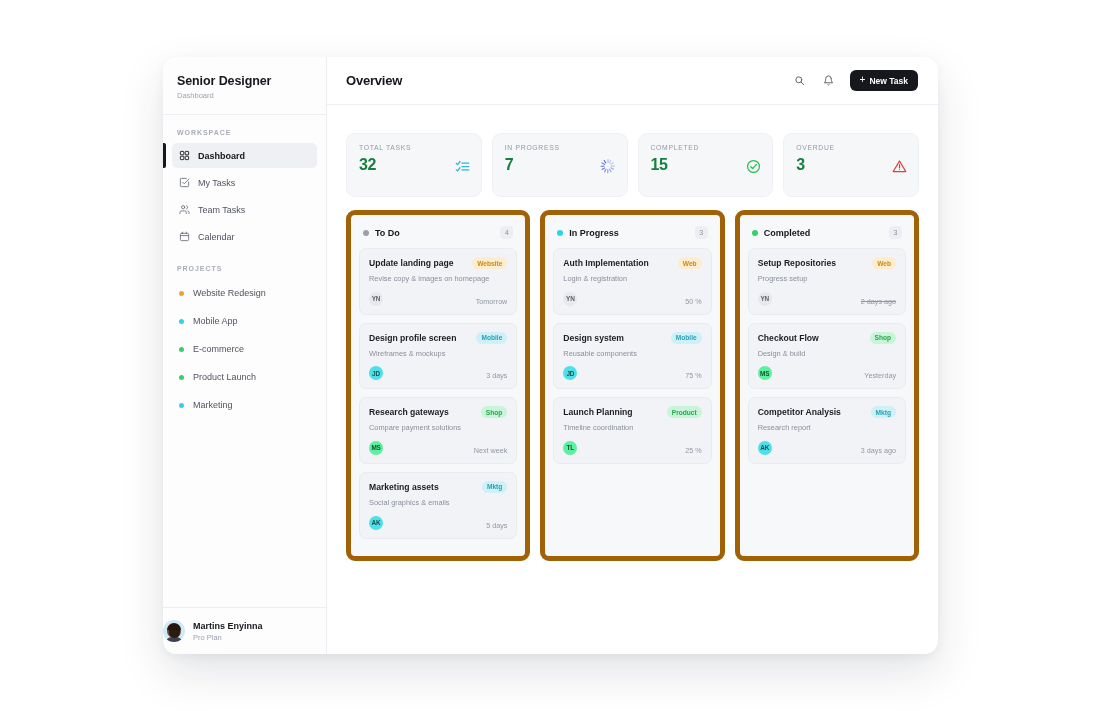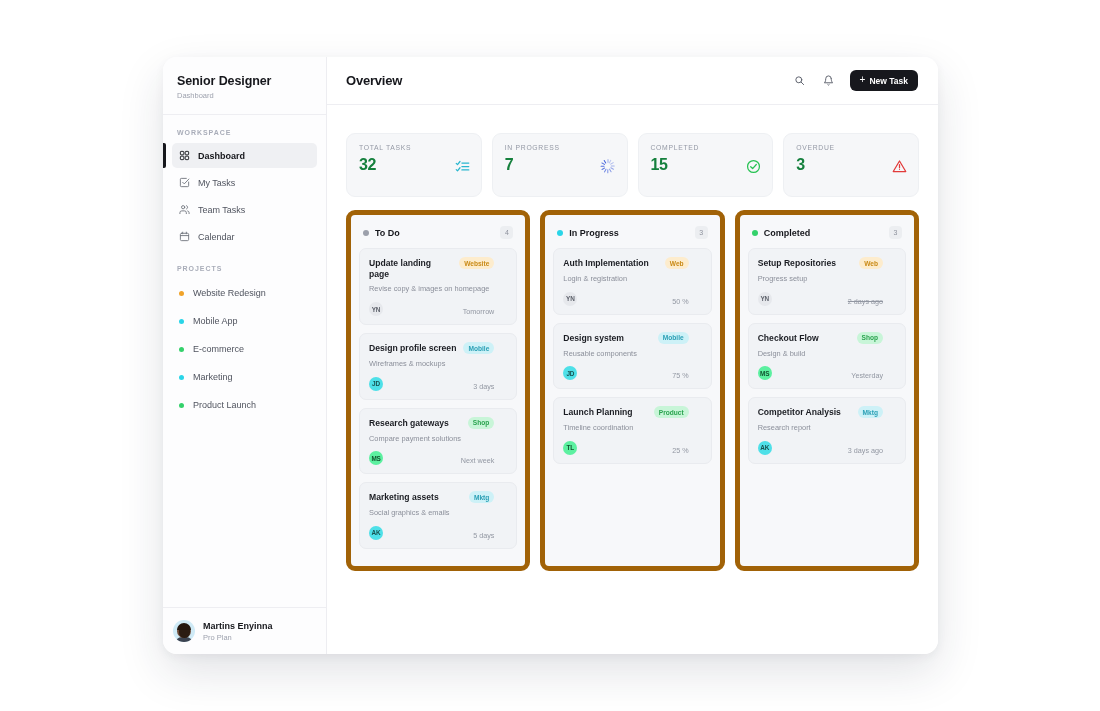--- a/index.html
+++ b/index.html
@@ -75,21 +75,21 @@
     height: 28px;
     padding-left: 16px;
     font-size: 9px; color: #50545f;
     cursor: pointer;
   }
   .proj-dot { width: 5px; height: 5px; border-radius: 50%; flex: none; }
 
   .sb-foot {
     margin-top: auto;
     border-top: 1px solid #eeeef2;
-    padding: 12px 10px;
+    padding: 12px 0;
     display: flex; align-items: center; gap: 8px;
   }
   .avatar-photo {
     width: 22px; height: 22px; border-radius: 50%;
     background: #cfeaf6;
     flex: none; position: relative; overflow: hidden;
   }
   .avatar-photo .face {
     position: absolute; left: 4px; top: 3.5px;
     width: 14px; height: 14px; border-radius: 50%;
@@ -198,21 +198,21 @@
     color: #8d919c;
     font-size: 7px;
     display: flex; align-items: center; justify-content: center;
     padding: 0 4px;
   }
 
   .card {
     background: #f1f3f6;
     border: 1px solid #e9ebef;
     border-radius: 7px;
-    padding: 9px 22px 8px 9px;
+    padding: 9px 9px 8px 9px;
     margin-bottom: 8px;
     cursor: pointer;
   }
   .card-top { display: flex; align-items: flex-start; gap: 6px; }
   .card-title { font-size: 8.6px; font-weight: 700; color: #1b1d23; line-height: 1.25; flex: 1; }
   .badge {
     font-size: 6.6px; font-weight: 600;
     padding: 2.5px 5px;
     border-radius: 7px;
     white-space: nowrap;
@@ -306,26 +306,26 @@
   </div>
   <div class="proj-item">
     <span class="proj-dot" style="background:#2ad5e8"></span>
     <span>Mobile App</span>
   </div>
   <div class="proj-item">
     <span class="proj-dot" style="background:#34d16b"></span>
     <span>E-commerce</span>
   </div>
   <div class="proj-item">
+    <span class="proj-dot" style="background:#34d16b"></span>
+    <span>Product Launch</span>
+  </div>
+  <div class="proj-item">
     <span class="proj-dot" style="background:#2ad5e8"></span>
     <span>Marketing</span>
-  </div>
-  <div class="proj-item">
-    <span class="proj-dot" style="background:#34d16b"></span>
-    <span>Product Launch</span>
   </div>
       </div>
 
     <div class="sb-foot">
       <div class="avatar-photo">
         <div class="body"></div>
           <div class="face"></div>
           <div class="hair"></div>
           <div class="beard"></div>
       </div>

